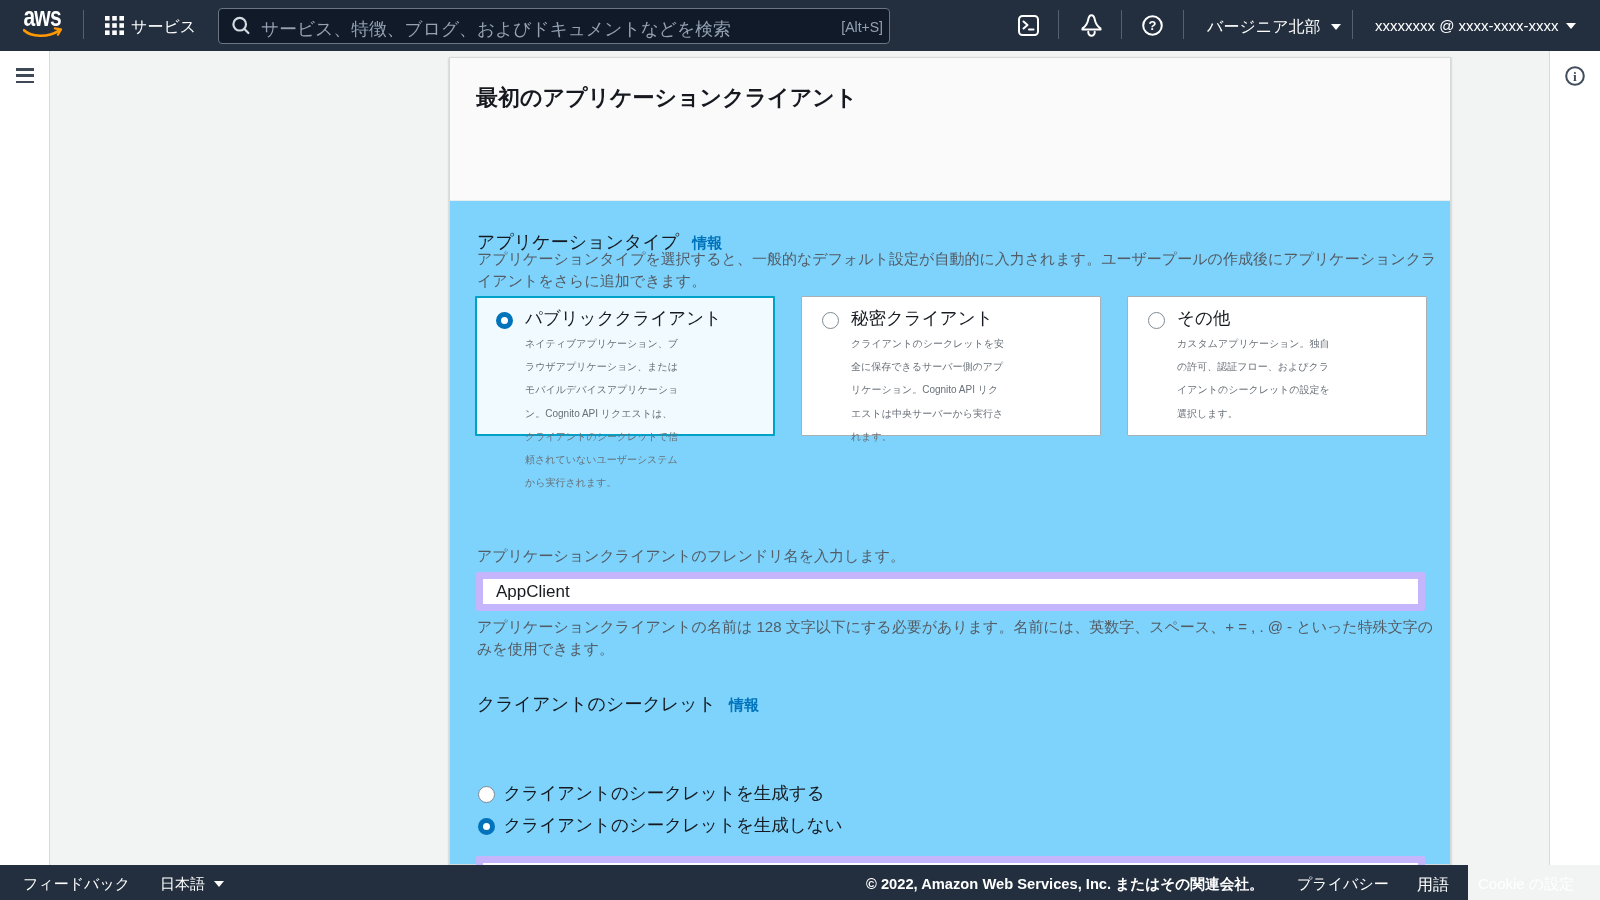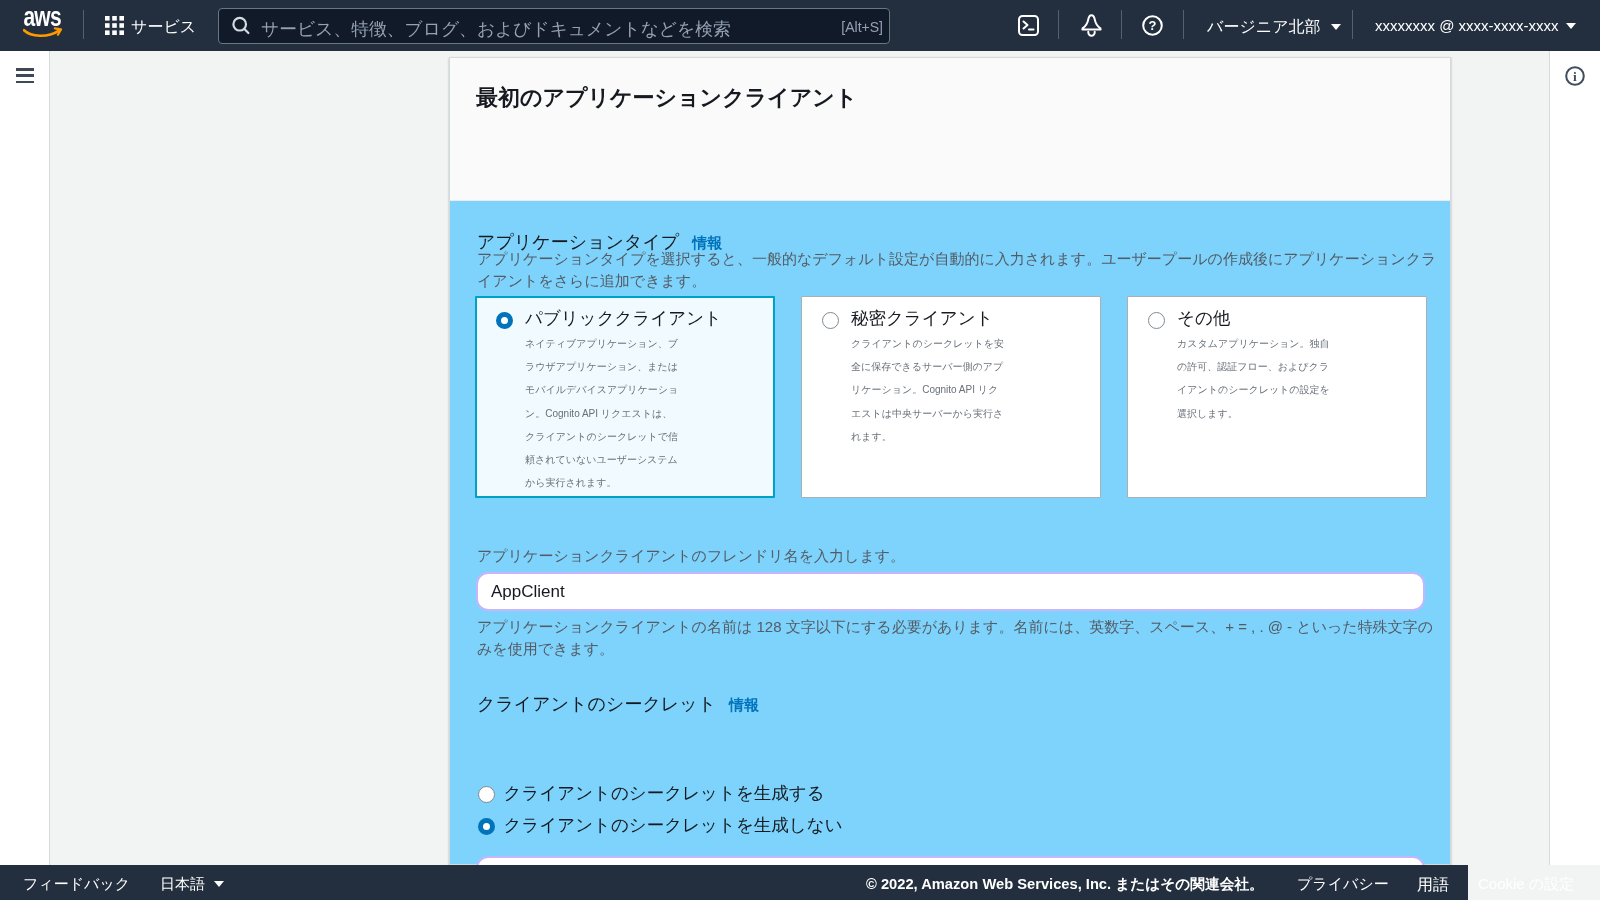--- a/index.html
+++ b/index.html
@@ -26,32 +26,32 @@
     border:1px solid #d5dbdb; box-shadow:0 1px 2px rgba(0,28,36,0.3); }
   #cardhead { position:absolute; left:0; top:0; width:1000px; height:143px; background:#fafafa; border-bottom:1px solid #eaeded; }
   h1 { position:absolute; left:26px; top:25px; font-size:22px; font-weight:700; color:#16191f; letter-spacing:0px; white-space:nowrap; }
   .desc { color:#545b64; font-size:15px; line-height:21.5px; white-space:nowrap; }
   #cardhead .desc { position:absolute; left:27px; top:56px; }
 
   .sechead { position:absolute; font-size:18px; color:#16191f; font-weight:500; line-height:25px; white-space:nowrap;margin-top:6px; }
   .info { font-size:15px; font-weight:700; color:#0073bb; }
 
   
-  .tile { position:absolute; top:238px; width:300px; height:202px; background:#ffffff;
+  .tile { position:absolute; top:238px; width:300px; height:140px; background:#ffffff;
     border:1px solid #a8b1b5; border-radius:1px; }
   .tile.sel { background:#f1faff; border:2px solid #00a1c9; }
   .tile .ttitle { position:absolute; left:49px; top:9px; font-size:17.5px; color:#16191f; white-space:nowrap; }
   .tile .tdesc { position:absolute; left:49px; top:35px; font-size:10px; color:#687078; line-height:23.2px; white-space:nowrap; }
   .tile.sel .ttitle { left:48px; top:8px; }
   .tile.sel .tdesc { left:48px; top:34px; }
 
   .radio { position:absolute; width:17px; height:17px; border-radius:50%; background:#fff; border:1.4px solid #7e8a93; }
   .radio.on { border:5px solid #0073bb; }
 
-  input.txt { position:absolute; left:26px; width:949px; height:39px; border:2px solid #c4b5fd; border-radius:12px;
+  input.txt { position:absolute; left:26px; width:949px; height:39px; border:7px solid #c4b5fd; border-radius:2px;
     font-family:"Liberation Sans",sans-serif; font-size:17px; color:#16191f; padding:0 13px; background:#fff; outline:none; }
 
   .rlabel { font-size:17.5px; color:#16191f; white-space:nowrap; }
 
   
   #footer { position:absolute; left:0; top:865px; width:1468px; height:35px; background:#232f3e; color:#fff; }
   #footer div { position:absolute; font-size:15px; top:9.5px; white-space:nowrap; }
   .caret { display:inline-block; width:0; height:0; border-left:5px solid transparent; border-right:5px solid transparent; border-top:6px solid #fff; vertical-align:middle; margin-left:7px; margin-bottom:2px;}
 </style>
 </head>

